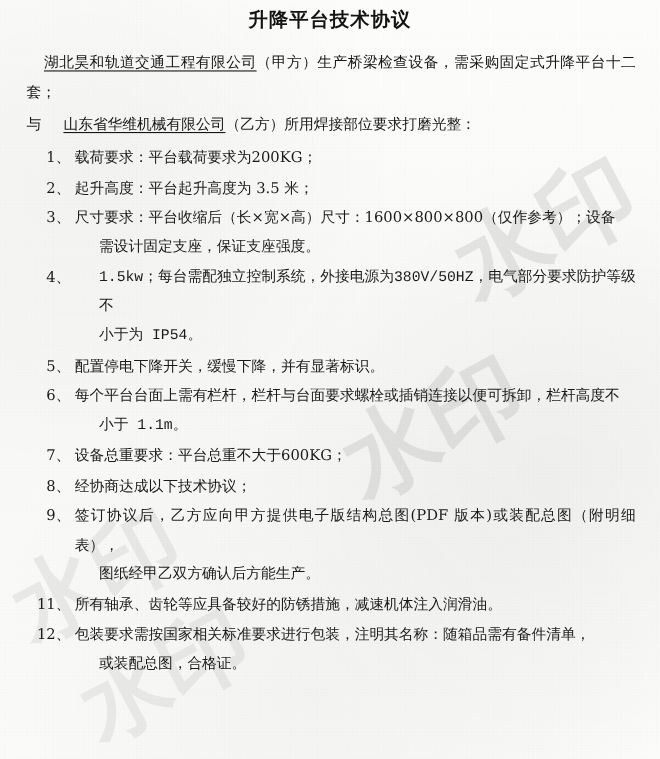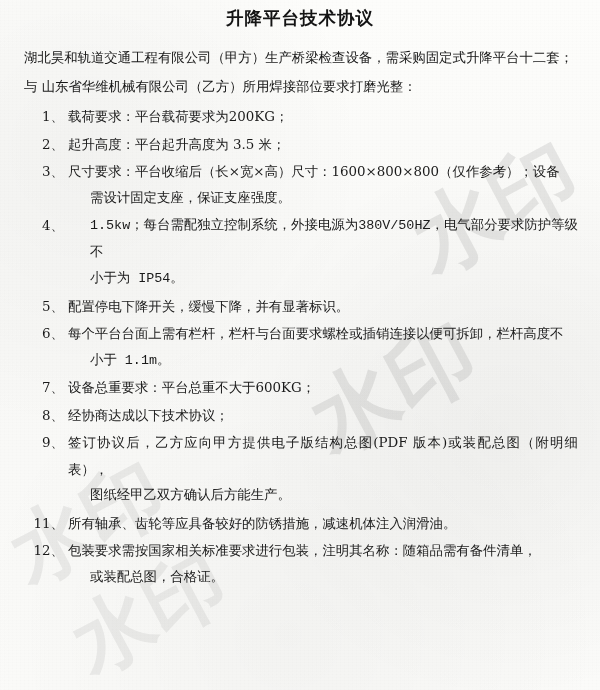--- a/index.html
+++ b/index.html
@@ -71,21 +71,23 @@
     line-height: 27px;
     font-family: "DejaVu Serif", "Liberation Serif", serif;
     color: #161616;
     text-align: justify;
   }
   .intro {
     margin-bottom: 2px;
     padding-left: 2px;
   }
   .u {
+    text-decoration: underline;
     text-underline-offset: 3px;
+    margin-left: 16px;
   }
   .intro-line2 {
     margin-top: 0px;
   }
   .items {
     margin-top: 4px;
   }
   .item {
     display: flex;
     align-items: flex-start;

